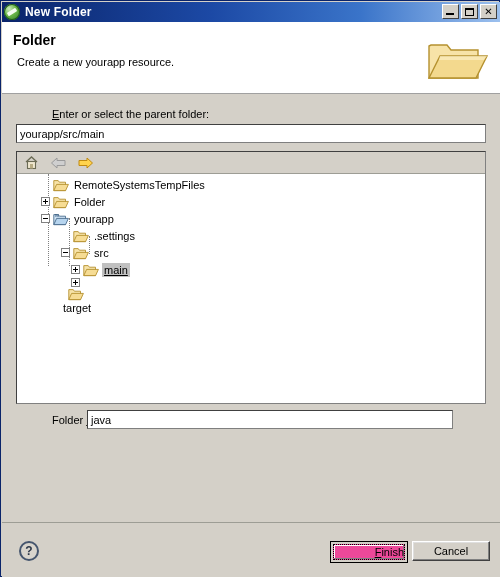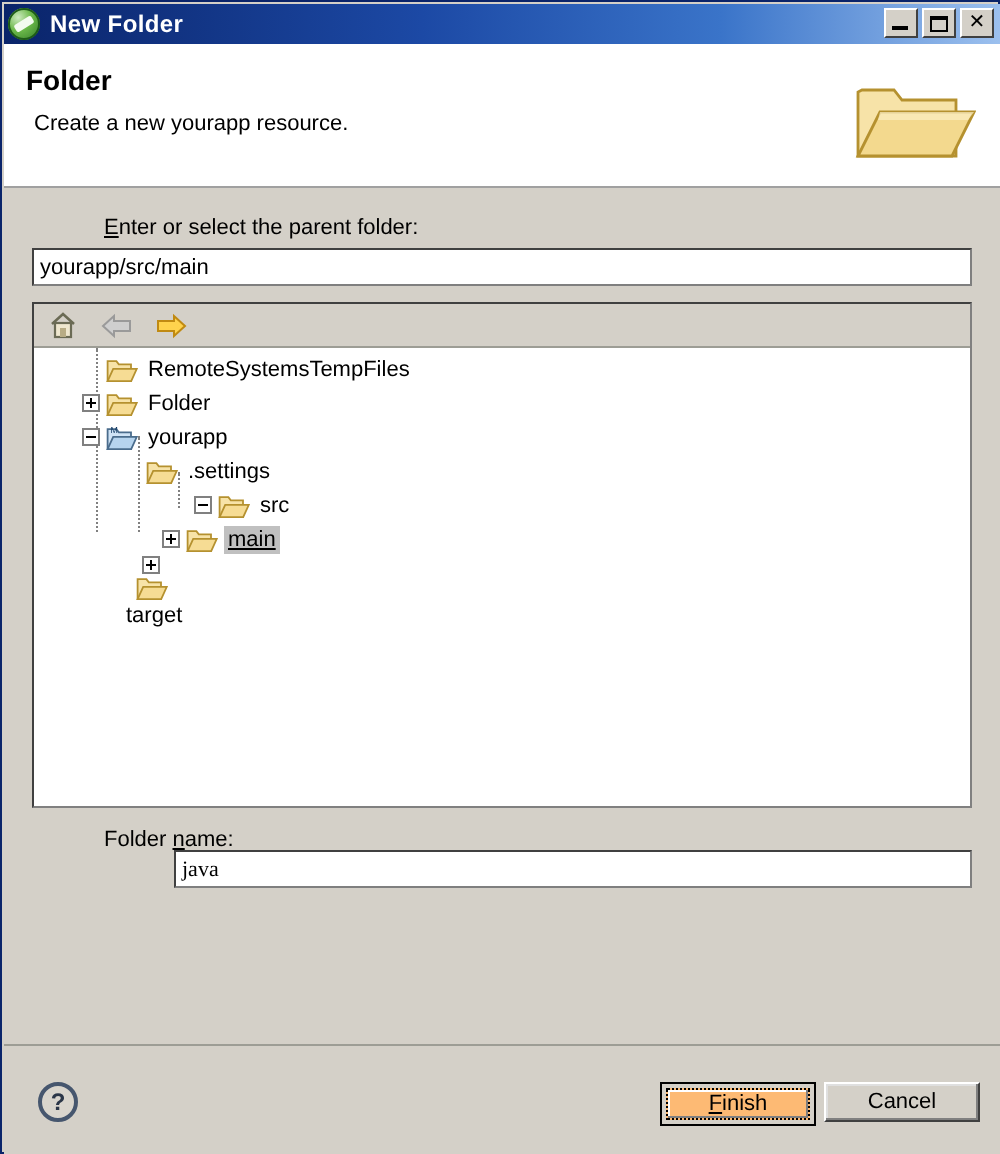--- a/index.html
+++ b/index.html
@@ -258,22 +258,22 @@
     border: 1px solid #000000;
     box-shadow: none;
   }
   .btn.default .inner {
     width: calc(100% - 4px);
     height: calc(100% - 4px);
     border: 1px dotted #000;
     box-sizing: border-box;
     display: flex;
     align-items: center;
-    justify-content: center;
-    background: #fdba74;
+    justify-content: flex-end;
+    background: #ec4899;
     box-shadow: inset -1px -1px 0 #808080, inset 1px 1px 0 #ffffff;
   }
 
   
   .footer {
     position: absolute;
     left: 1px; top: 521px;
     width: 498px; height: 55px;
     background: #d4d0c8;
     border-top: 1px solid #9d9d95;
@@ -391,29 +391,29 @@
               <span class="tlabel">yourapp</span>
             </div>
             <div class="trow" style="left: 44px; top: 53px;">
               <span class="exp-spacer"></span>
               <span class="ficon"><svg viewBox="0 0 16 14" width="16" height="14">
                   <path d="M0.8 2.6 L0.8 12.6 L12.5 12.6 L12.5 4.2 L6.4 4.2 L5.2 2.6 Z" fill="#f7e3a8" stroke="#b5912f" stroke-width="0.9"></path>
                   <path d="M0.8 12.6 L3.6 6.4 L15.4 6.4 L12.6 12.6 Z" fill="#f6dc94" stroke="#b5912f" stroke-width="0.9"></path>
                 </svg></span>
               <span class="tlabel">.settings</span>
             </div>
-            <div class="trow" style="left: 44px; top: 70px; margin-left: 36px;">
+            <div class="trow" style="left: 44px; top: 70px;">
               <span class="expander"></span>
               <span class="ficon"><svg viewBox="0 0 16 14" width="16" height="14">
                   <path d="M0.8 2.6 L0.8 12.6 L12.5 12.6 L12.5 4.2 L6.4 4.2 L5.2 2.6 Z" fill="#f7e3a8" stroke="#b5912f" stroke-width="0.9"></path>
                   <path d="M0.8 12.6 L3.6 6.4 L15.4 6.4 L12.6 12.6 Z" fill="#f6dc94" stroke="#b5912f" stroke-width="0.9"></path>
                 </svg></span>
               <span class="tlabel">src</span>
             </div>
-            <div class="trow" style="left: 64px; top: 87px; text-decoration: underline;">
+            <div class="trow" style="left: 54px; top: 87px; text-decoration: underline;">
               <span class="expander plus"></span>
               <span class="ficon"><svg viewBox="0 0 16 14" width="16" height="14">
                   <path d="M0.8 2.6 L0.8 12.6 L12.5 12.6 L12.5 4.2 L6.4 4.2 L5.2 2.6 Z" fill="#f7e3a8" stroke="#b5912f" stroke-width="0.9"></path>
                   <path d="M0.8 12.6 L3.6 6.4 L15.4 6.4 L12.6 12.6 Z" fill="#f6dc94" stroke="#b5912f" stroke-width="0.9"></path>
                 </svg></span>
               <span class="tlabel sel">main</span>
             </div>
             <div class="trow" style="left: 44px; top: 104px; flex-direction: column;">
               <span class="expander plus"></span>
               <span class="ficon"><svg viewBox="0 0 16 14" width="16" height="14">
@@ -422,21 +422,21 @@
                 </svg></span>
               <span class="tlabel">target</span>
             </div>
           </div>
       </div>
     </div>
 
     <div class="lbl" style="left:14px; top:320px;">
       <span>Folder </span><span class="mn">n</span><span>ame:</span>
     </div>
-    <div class="textfield" style="left:85px; top:331px; width:399px; height:19px;font-family:Liberation Serif, serif;">
+    <div class="textfield" style="left:85px; top:316px; width:366px; height:19px;">
       <span>java</span>
     </div>
 
 
   </div>
 
   <div class="footer">
     <div class="helpbtn">
       <span>?</span>
     </div>

